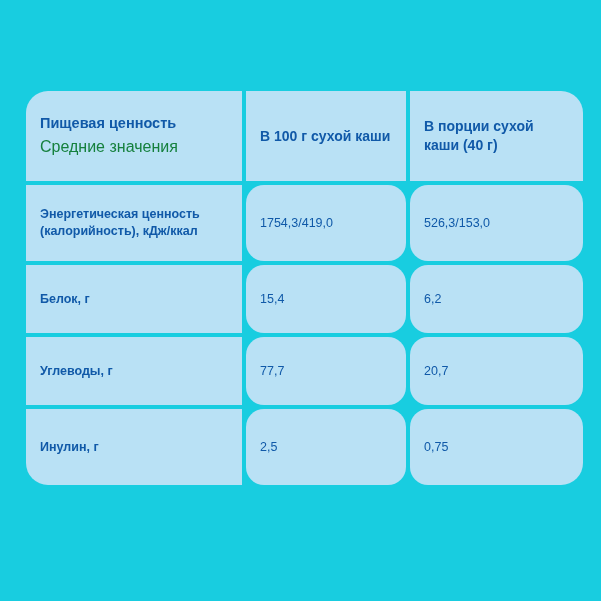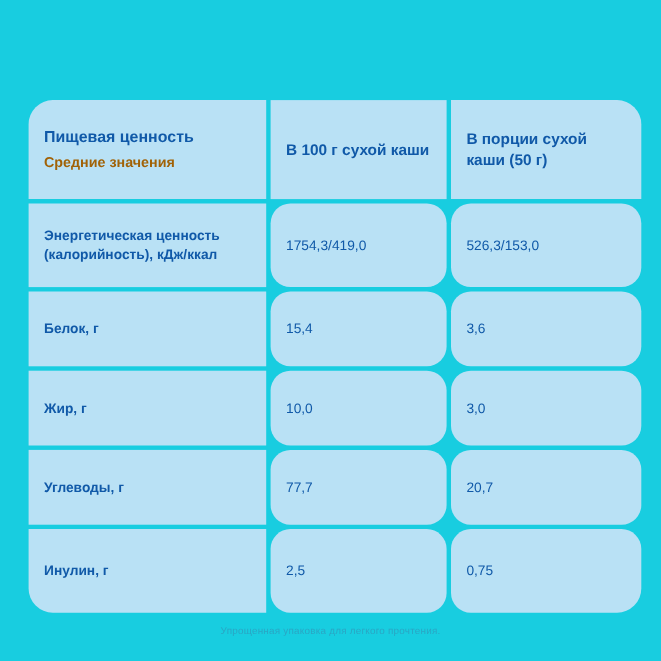--- a/index.html
+++ b/index.html
@@ -60,23 +60,23 @@
     padding-bottom: 12px;
   }
   .head-title {
     font-weight: bold;
     font-size: 14.5px;
     color: #1059a8;
     display: block;
     margin-bottom: 3px;
   }
   .head-sub {
-    font-weight: bold;
-    font-size: 13px;
-    color: #a16207;
+    font-weight: normal;
+    font-size: 16px;
+    color: #15803d;
     display: block;
   }
   .head-col {
     font-weight: bold;
     font-size: 14px;
     color: #1059a8;
     display: block;
   }
   .row-label {
     font-weight: bold;
@@ -123,53 +123,47 @@
       <tbody>
         <tr class="head-row">
           <td class="head-cell">
             <span class="head-title">Пищевая ценность</span>
             <span class="head-sub">Средние значения</span>
           </td>
           <td class="head-cell">
             <span class="head-col">В 100 г сухой каши</span>
           </td>
           <td class="head-cell">
-            <span class="head-col">В  порции сухой каши  (50 г)</span>
+            <span class="head-col">В  порции сухой каши  (40 г)</span>
           </td>
         </tr>
 
         <tr class="r-energy">
           <td class="row-label">Энергетическая ценность (калорийность), кДж/ккал</td>
           <td class="row-value">1754,3/419,0</td>
           <td class="row-value">526,3/153,0</td>
         </tr>
 
         <tr class="r-protein">
           <td class="row-label">Белок, г</td>
           <td class="row-value">15,4</td>
-          <td class="row-value">3,6</td>
+          <td class="row-value">6,2</td>
         </tr>
 
-        <tr class="r-fat">
-          <td class="row-label">Жир, г</td>
-          <td class="row-value">10,0</td>
-          <td class="row-value">3,0</td>
-        </tr>
 
         <tr class="r-carb">
           <td class="row-label">Углеводы, г</td>
           <td class="row-value">77,7</td>
           <td class="row-value">20,7</td>
         </tr>
 
 
         <tr class="r-inulin">
           <td class="row-label">Инулин, г</td>
           <td class="row-value">2,5</td>
           <td class="row-value">0,75</td>
         </tr>
       </tbody>
     </table>
   </div>
 
-  <div class="footnote">Упрощенная упаковка для легкого прочтения.</div>
 
 </div>
 
 </body></html>

